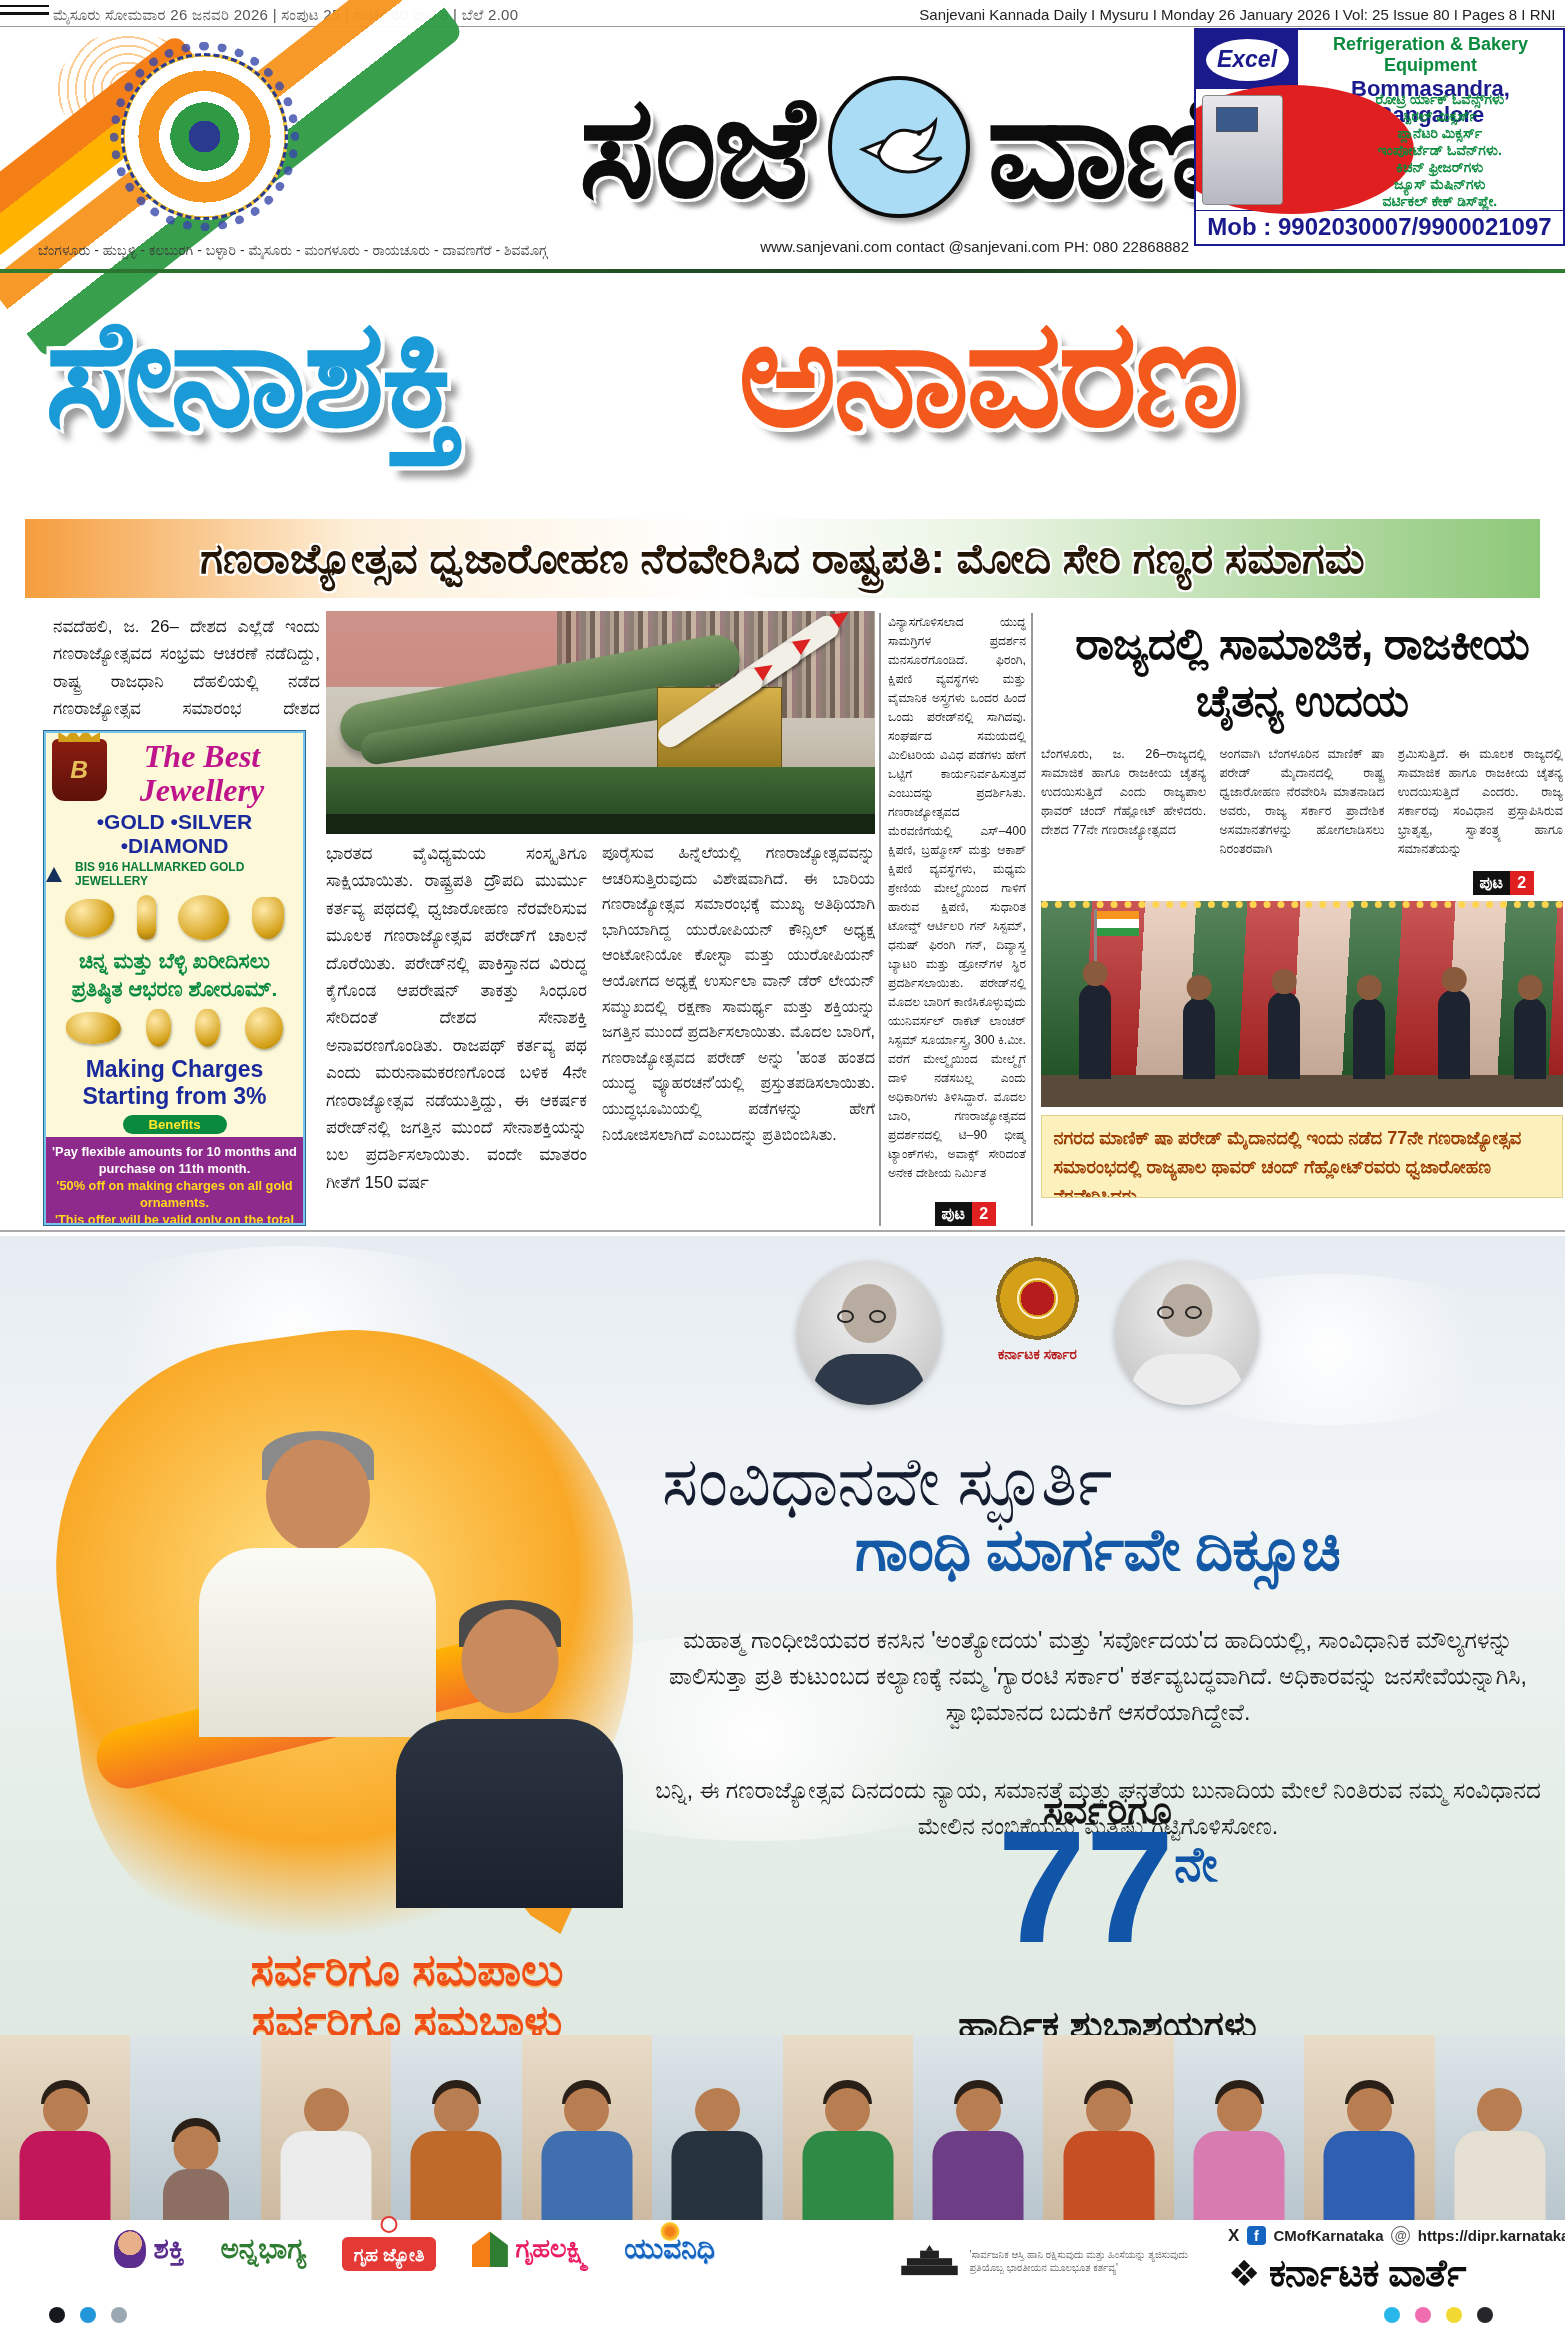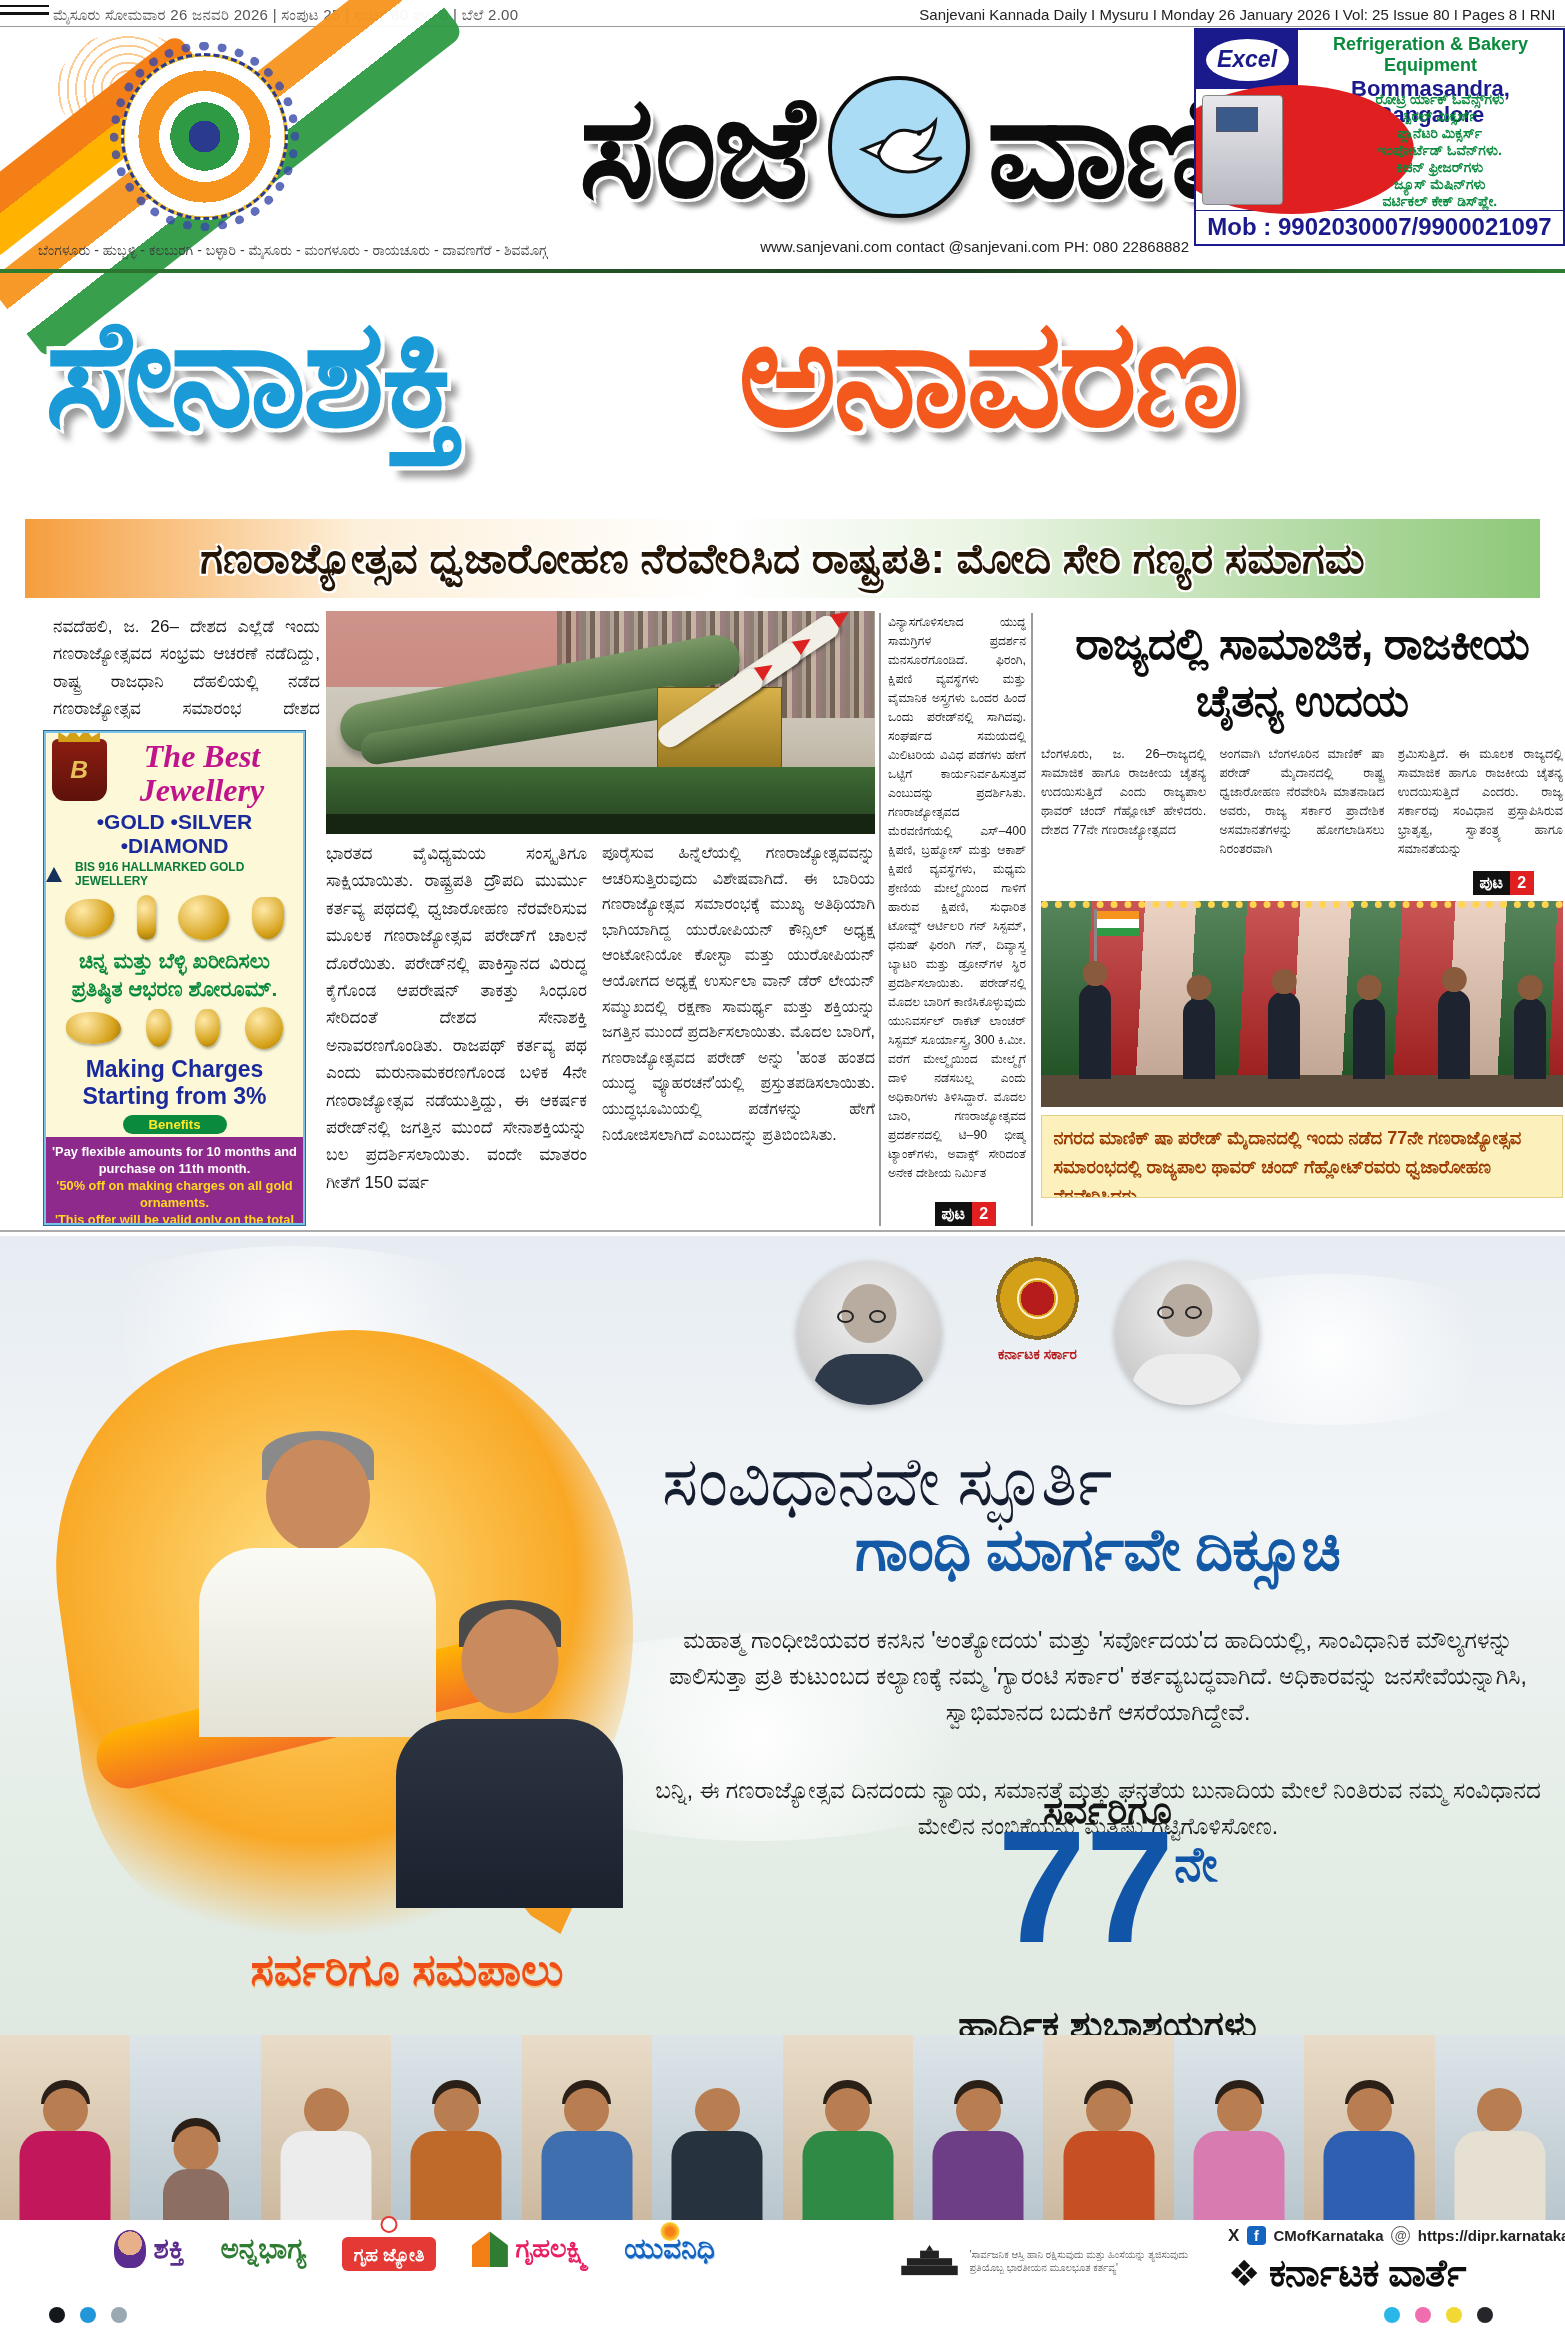--- a/index.html
+++ b/index.html
@@ -413,20 +413,21 @@
     <div class="g-para" style="top:536px">ಬನ್ನಿ, ಈ ಗಣರಾಜ್ಯೋತ್ಸವ ದಿನದಂದು ನ್ಯಾಯ, ಸಮಾನತೆ ಮತ್ತು ಘನತೆಯ ಬುನಾದಿಯ ಮೇಲೆ ನಿಂತಿರುವ ನಮ್ಮ ಸಂವಿಧಾನದ ಮೇಲಿನ ನಂಬಿಕೆಯನ್ನು ಮತ್ತಷ್ಟು ಗಟ್ಟಿಗೊಳಿಸೋಣ.</div>
 
     <div class="g-sarva">ಸರ್ವರಿಗೂ</div>
     <div class="g-77">
       <span>77</span><span class="g-ne">ನೇ</span>
     </div>
     <div class="g-wish" style="top:768px;font-size:38px">ಹಾರ್ದಿಕ ಶುಭಾಶಯಗಳು</div>
 
     <div class="slogan">
       <div>ಸರ್ವರಿಗೂ ಸಮಪಾಲು</div>
+      <div>ಸರ್ವರಿಗೂ ಸಮಬಾಳು</div>
     </div>
 
   </div>
 
   <div class="people">
     <div class="crowd-cell c1">
         <div class="pf">
           <div class="pf-hairc"></div>
           <div class="pf-head"></div>
           <div class="pf-body"></div>

